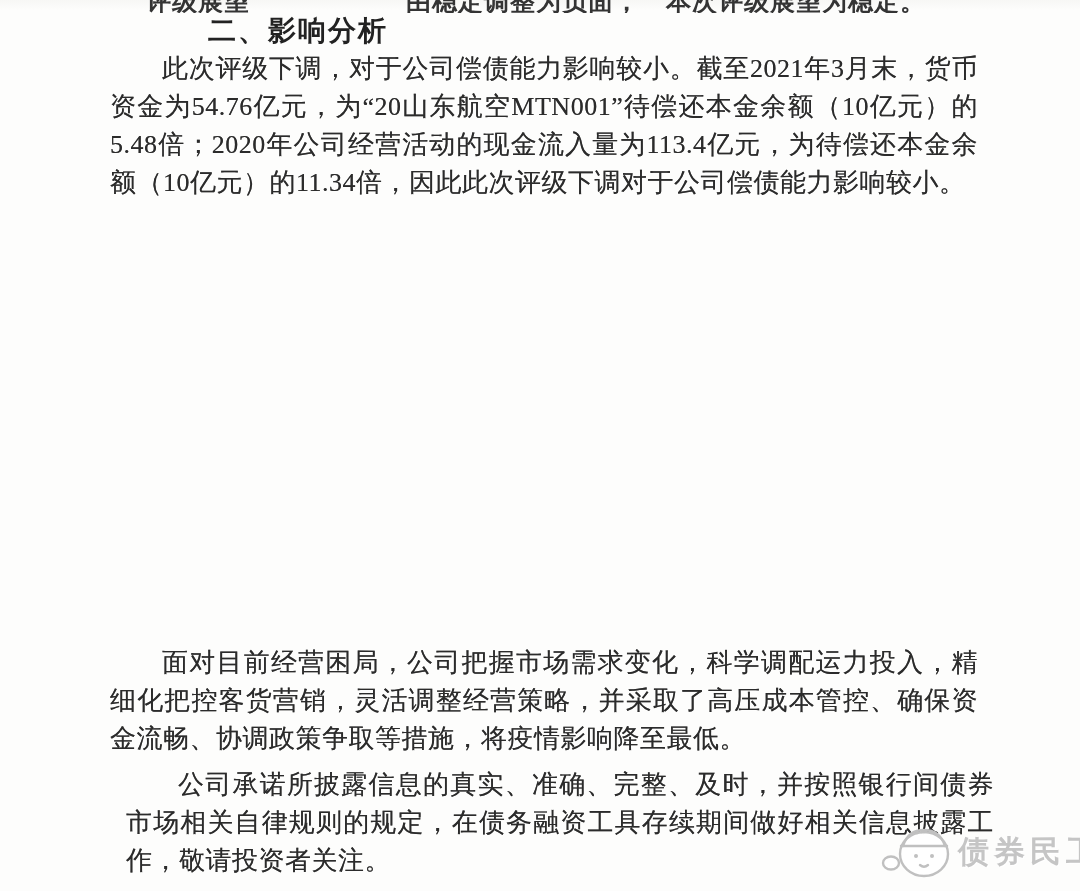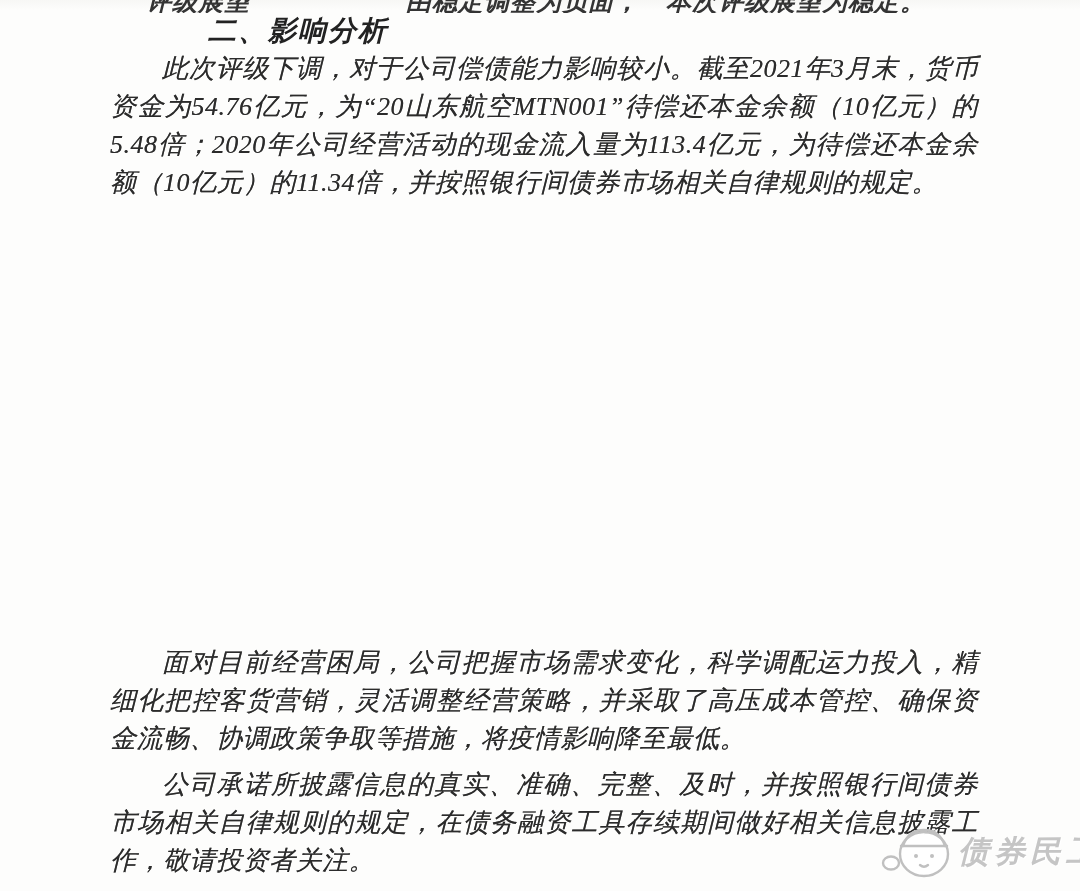--- a/index.html
+++ b/index.html
@@ -6,21 +6,20 @@
   body {
     width: 1080px; height: 891px;
     background: #fcfcfb;
     font-family: "Liberation Serif", serif;
     overflow: hidden;
   }
   .page {
     position: relative;
     width: 1080px; height: 891px;
     background: linear-gradient(180deg, #f7f7f5 0px, #fdfdfc 10px, #fdfdfc 100%);
-    font-style: italic;
   }
 
   
   .clipped-top {
     position: absolute; top: 0; left: 146px;
     width: 800px; height: 13px;
     overflow: hidden;
   }
   .clipped-top span {
     display: block; margin-top: -15px;
@@ -44,21 +43,21 @@
     color: #2b2b2b;
     text-align: justify;
     text-indent: 2em;
     letter-spacing: 0.5px;
     text-shadow: 0 0 0.6px rgba(45,45,45,0.65);
     z-index: 1;
   }
   .p1 { top: 50px; }
   .p2 { top: 444px; }
   .p3 { top: 644px; }
-  .p4 { top: 766px; }
+  .p4 { top: 766px; margin-left: 16px; }
 
   
   .watermark {
     position: absolute; left: 878px; top: 822px;
     height: 60px;
     display: flex; align-items: center;
     z-index: 3;
   }
   .watermark .wm-icon { flex: 0 0 auto; }
   .watermark .wm-text {
@@ -74,21 +73,21 @@
 <body>
 
 <div class="page">
 
   <div class="clipped-top">
     <span>评级展望　　　　　　由稳定调整为负面，　本次评级展望为稳定。</span>
   </div>
 
   <h2 class="heading">二、影响分析</h2>
 
-  <p class="para p1">此次评级下调，对于公司偿债能力影响较小。截至2021年3月末，货币资金为54.76亿元，为“20山东航空MTN001”待偿还本金余额（10亿元）的5.48倍；2020年公司经营活动的现金流入量为113.4亿元，为待偿还本金余额（10亿元）的11.34倍，并按照银行间债券市场相关自律规则的规定。</p>
+  <p class="para p1">此次评级下调，对于公司偿债能力影响较小。截至2021年3月末，货币资金为54.76亿元，为“20山东航空MTN001”待偿还本金余额（10亿元）的5.48倍；2020年公司经营活动的现金流入量为113.4亿元，为待偿还本金余额（10亿元）的11.34倍，因此此次评级下调对于公司偿债能力影响较小。</p>
 
 
   <p class="para p3">面对目前经营困局，公司把握市场需求变化，科学调配运力投入，精细化把控客货营销，灵活调整经营策略，并采取了高压成本管控、确保资金流畅、协调政策争取等措施，将疫情影响降至最低。</p>
 
   <p class="para p4">公司承诺所披露信息的真实、准确、完整、及时，并按照银行间债券市场相关自律规则的规定，在债务融资工具存续期间做好相关信息披露工作，敬请投资者关注。</p>
 
   <div class="watermark">
     <svg class="wm-icon" width="80" height="58" viewBox="0 0 80 58" fill="none" stroke="#c0c0c0" stroke-width="2.4" stroke-linecap="round">
       <ellipse cx="13" cy="40" rx="8" ry="6.5" fill="rgba(255,255,255,0.85)"></ellipse>
       <ellipse cx="46" cy="31" rx="24" ry="22" fill="rgba(255,255,255,0.9)"></ellipse>

